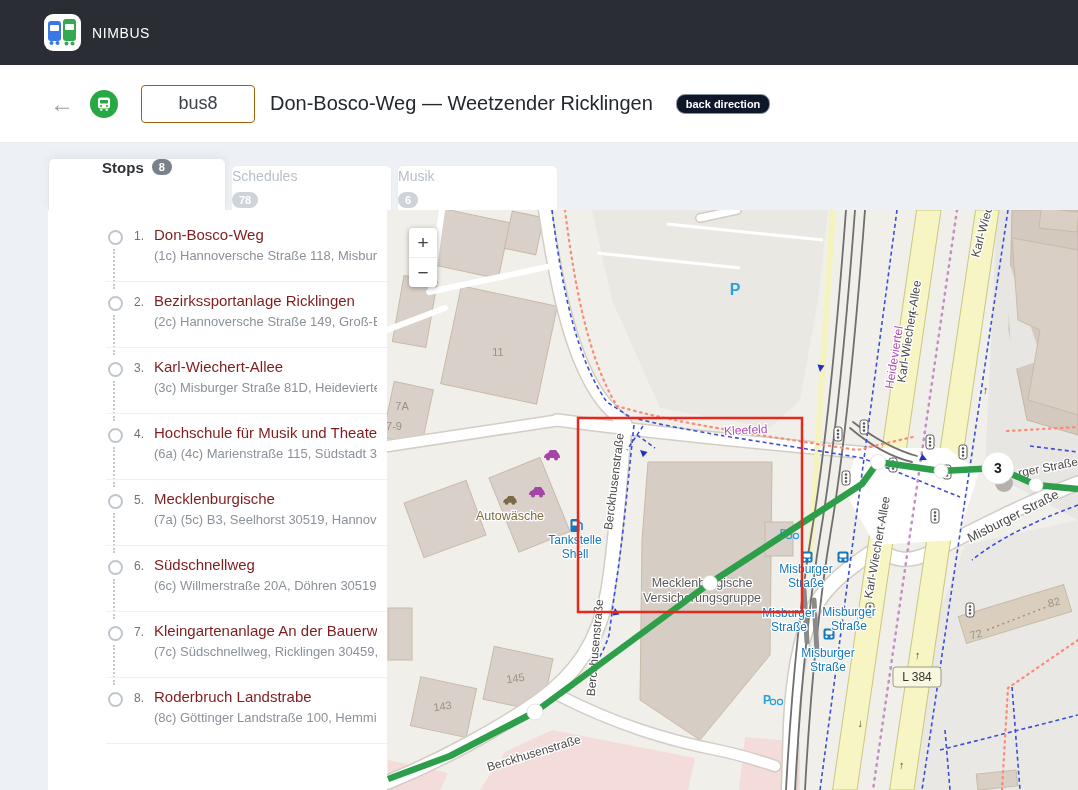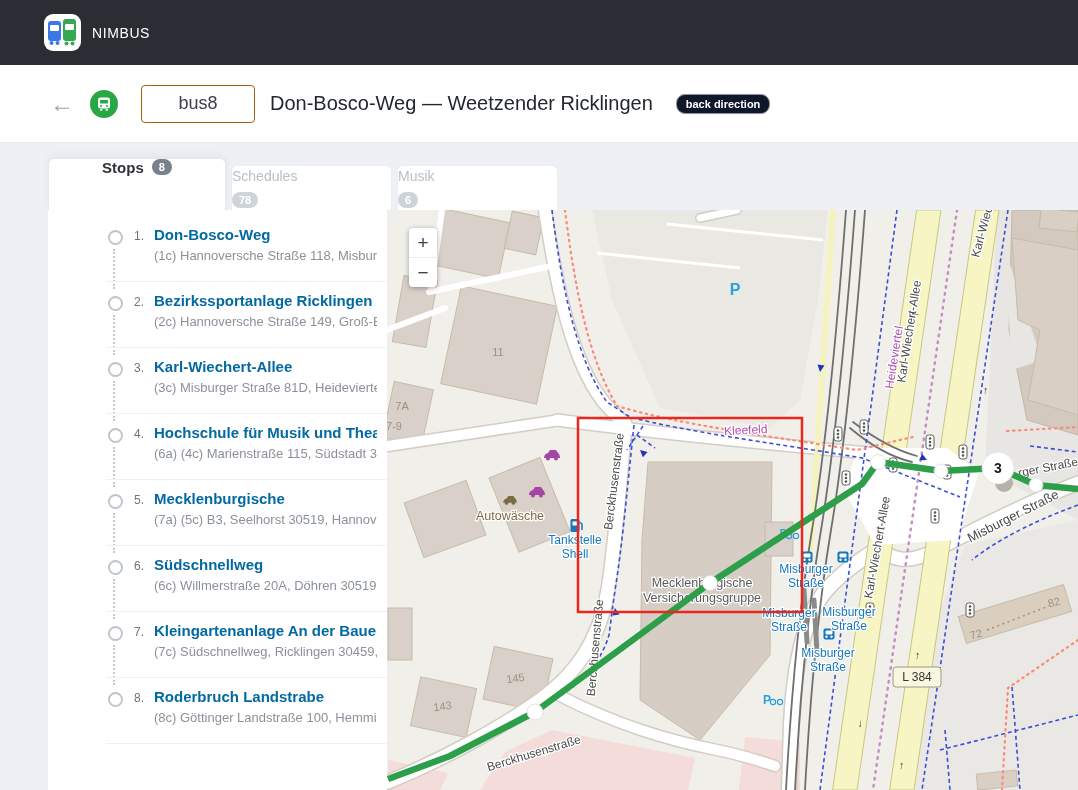--- a/index.html
+++ b/index.html
@@ -29,21 +29,21 @@
   .tab-inactive .count{background:#cfd4da;}
 
   
   .panel{position:absolute;top:210px;left:48px;width:339px;height:580px;background:#fff;z-index:2;box-sizing:border-box;}
   .stops-list{list-style:none;margin:0;padding:6px 0 0 0;}
   .stop-item{position:relative;height:66px;box-sizing:border-box;padding:10px 10px 0 106px;cursor:pointer;}
   .stop-item::after{content:"";position:absolute;left:58px;right:0;bottom:0;border-bottom:1px solid #eef0f3;}
   .stop-marker{position:absolute;left:60px;top:14px;width:11px;height:11px;border:2px solid #bfc5cd;border-radius:50%;background:#fff;}
   .stop-dots{position:absolute;left:65px;top:33px;height:40px;border-left:2px dotted #c3c9d1;}
   .stop-num{position:absolute;left:86px;top:13px;font-size:12px;color:#6e747c;}
-  .stop-name{font-size:15px;font-weight:700;color:#0369a1;white-space:nowrap;overflow:hidden;}
+  .stop-name{font-size:15px;font-weight:400;color:#7f1d1d;white-space:nowrap;overflow:hidden;}
   .stop-addr{font-size:13px;color:#8b919a;margin-top:5px;white-space:nowrap;overflow:hidden;}
 
   
   .map{position:absolute;top:210px;left:387px;width:691px;height:580px;background:#f1efe9;overflow:hidden;}
   .zoomctl{position:absolute;top:18px;left:22px;width:28px;background:#fff;border-radius:4px;box-shadow:0 1px 5px rgba(0,0,0,.35);z-index:5;}
   .zbtn{width:28px;height:29px;display:flex;align-items:center;justify-content:center;font-size:19px;color:#3f4348;cursor:pointer;}
   .zbtn+.zbtn{border-top:1px solid #ececec;}
 
   
   text{font-family:"Liberation Sans",sans-serif;}

